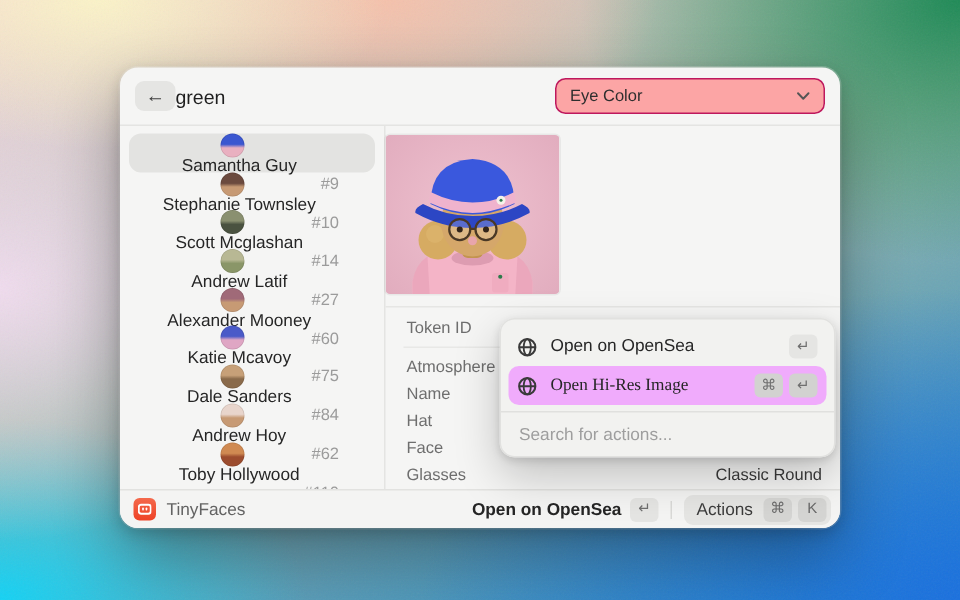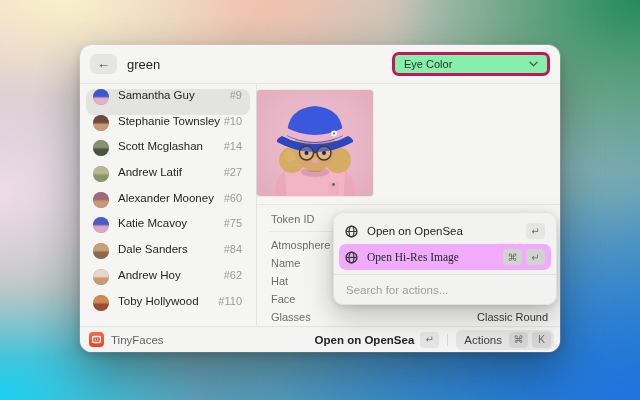--- a/index.html
+++ b/index.html
@@ -23,29 +23,29 @@
     position:absolute; left:80px; top:45px; width:480px; height:307px; z-index:2;
     background:#f5f5f4; border-radius:12px;
     box-shadow: 0 20px 45px rgba(0,0,0,.32), 0 3px 10px rgba(0,0,0,.18), 0 0 0 1px rgba(255,255,255,.25);
     display:flex; flex-direction:column; overflow:hidden;
   }
 
   
   .header { height:39px; flex:0 0 39px; display:flex; align-items:center; padding:0 10px; border-bottom:1px solid #e4e4e2; }
   .back-btn { width:27px; height:20px; border:none; border-radius:6px; background:#e5e5e3; color:#3e3e3e;
     font-size:13px; line-height:18px; cursor:default; display:flex; align-items:center; justify-content:center; }
-  .query { margin-left:10px; font-size:13px; color:#1f1f1f; }
-  .dropdown { margin-left:auto; width:158px; height:24px; border:3px solid #be185d; border-radius:7px;
-    background:#86efac; display:flex; align-items:center; padding:0 9px; font-size:11px; color:#2e2e2e; }
+  .query { font-size:13px; color:#1f1f1f; }
+  .dropdown { margin-left:auto; width:180px; height:24px; border:1px solid #be185d; border-radius:7px;
+    background:#fca5a5; display:flex; align-items:center; padding:0 9px; font-size:11px; color:#2e2e2e; }
   .dropdown svg { margin-left:auto; }
 
   
   .body { flex:1; display:flex; min-height:0; }
   .list { width:176px; flex:0 0 176px; padding:5px 6px; }
-  .lrow { height:25.7px; display:flex; align-items:flex-start; padding:0 8px 0 7px; border-radius:8px; font-size:11.5px; color:#262626; }
+  .lrow { height:25.7px; display:flex; align-items:center; padding:0 24px 0 7px; border-radius:8px; font-size:11.5px; color:#262626;flex-direction:column; }
   .lrow.sel { background:#e3e3e1; }
   .av { width:16px; height:16px; border-radius:50%; margin-right:9px; flex:0 0 16px; box-shadow: inset 0 0 0 .5px rgba(0,0,0,.12); }
   .lnum { margin-left:auto; font-size:11px; color:#9b9b9b; }
 
   .detail { flex:1; border-left:1px solid #e4e4e2; display:flex; flex-direction:column; align-items:flex-start; position:relative; }
   .token-img { margin-top:6px; width:116px; height:116px; border-radius:3px; overflow:hidden; box-shadow:0 0 0 1px rgba(0,0,0,.05); }
   .meta-divider { width:100%; height:1px; background:#e6e6e4; margin-top:8px; }
   .meta { width:100%; padding:5px 12px 0 14px; }
   .mrow { height:18px; display:flex; align-items:center; font-size:11px; }
   .mrow .ml { color:#6e6e6e; }

